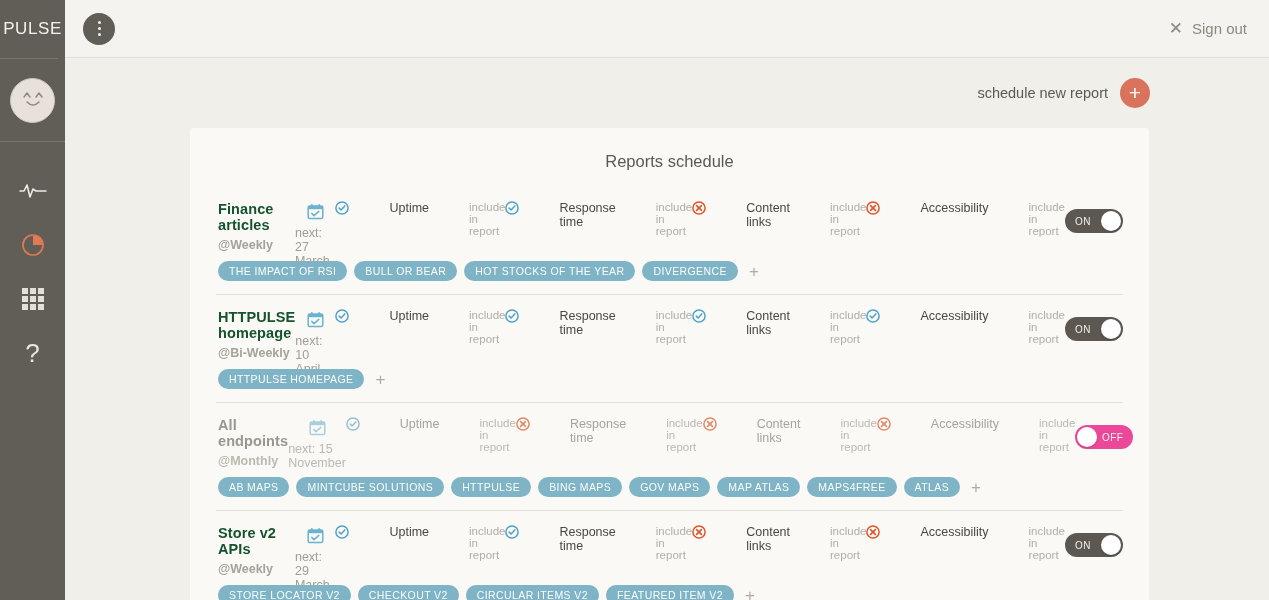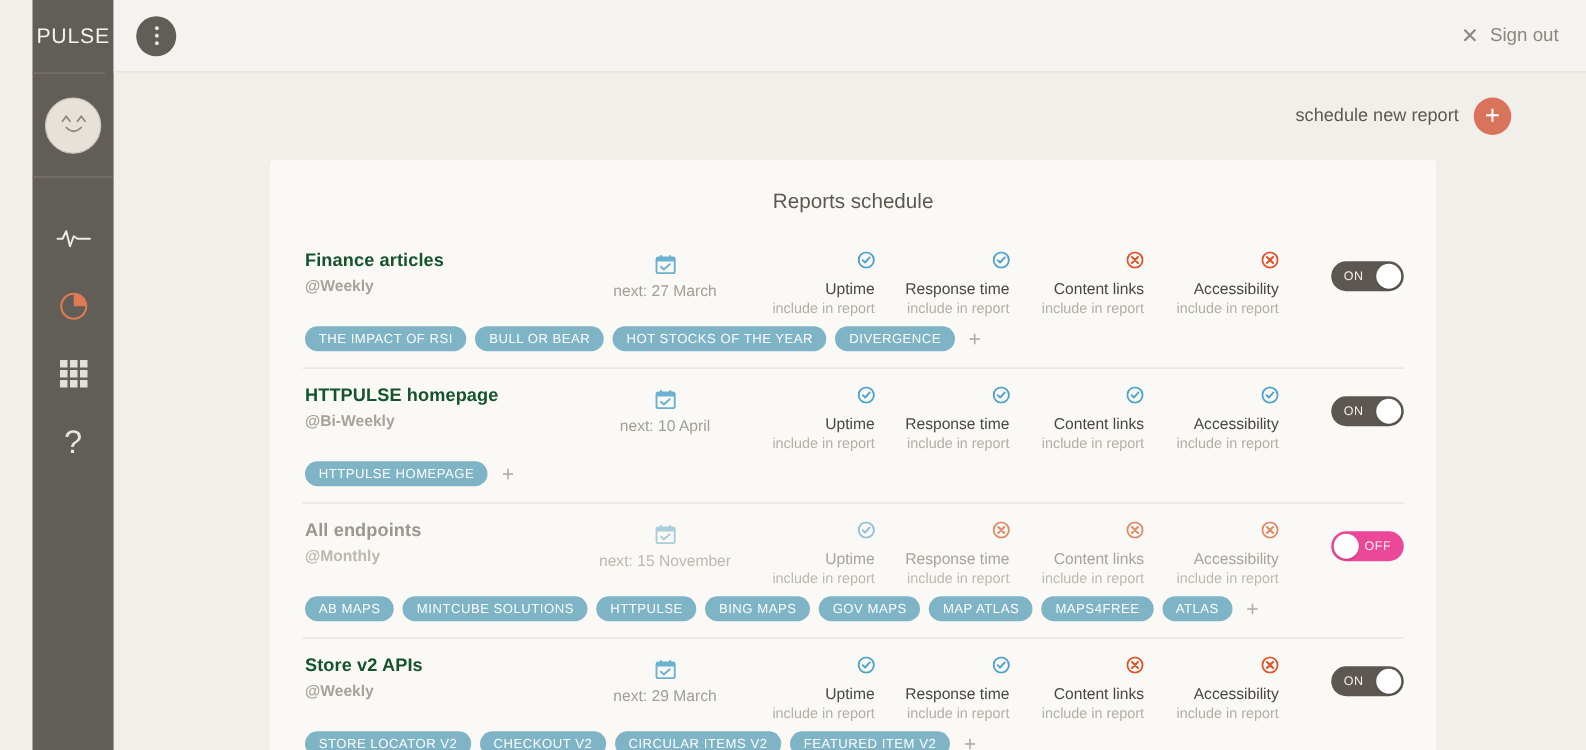--- a/index.html
+++ b/index.html
@@ -11,21 +11,20 @@
     font-family: "Liberation Sans", "DejaVu Sans", sans-serif;
   }
   .app { position: relative; width: 1269px; height: 600px; display: flex; }
 
   
   .sidebar {
     width: 65px; height: 600px;
     background: #615d57;
     display: flex; flex-direction: column; align-items: flex-start;
     flex: 0 0 65px;
-    margin-left: 26px;
   }
   .brand {
     height: 58px; width: 100%;
     display: flex; align-items: center; justify-content: center;
     color: #f4f2ef; font-size: 17px; letter-spacing: 0.6px;
     font-weight: 400;
   }
   .brand-sep { width: 58px; height: 1px; background: #7a756e; }
   .avatar-wrap {
     height: 82px; width: 100%;
@@ -65,21 +64,21 @@
   .signout {
     display: flex; align-items: center; gap: 9px;
     color: #8c8880; font-size: 15px; cursor: pointer;
   }
   .x-icon { font-size: 17px; line-height: 1; color: #8c8880; font-weight: 300; }
 
   
   .schedule-row {
     height: 70px;
     display: flex; align-items: center; justify-content: flex-end;
-    padding-right: 60px;
+    padding-right: 119px;
     gap: 12px;
   }
   .schedule-label { color: #5d5952; font-size: 14.5px; }
   .plus-fab {
     width: 30px; height: 30px; border-radius: 50%;
     background: #d9735b; color: #fff;
     display: flex; align-items: center; justify-content: center;
     font-size: 21px; line-height: 1; font-weight: 300;
     cursor: pointer; padding-bottom: 2px;
   }
@@ -109,22 +108,23 @@
   .report-freq { font-size: 12.5px; color: #a7a29a; font-weight: bold; }
 
   .date-cell {
     width: 120px; display: flex; flex-direction: column;
     align-items: center; padding-top: 2px;
   }
   .date-text { font-size: 12.5px; color: #a29d95; margin-top: 6px; }
 
   .metrics { display: flex; flex: 1; }
   .metric {
-    flex: 1; display: flex; flex-direction: column; align-items: flex-end;
+    flex: 1; display: flex; flex-direction: row; align-items: flex-start;
     cursor: pointer;
+    gap: 40px;
   }
   .metric-icon { margin-bottom: 4px; }
   .metric-label { font-size: 12.5px; color: #4a4741; margin-bottom: 3px; }
   .metric-sub { font-size: 11.5px; color: #b3aea6; }
 
   .toggle-cell { width: 100px; display: flex; justify-content: flex-end; padding-top: 8px; }
   .toggle {
     width: 58px; height: 24px; border-radius: 12px;
     position: relative; cursor: pointer;
     display: flex; align-items: center;

